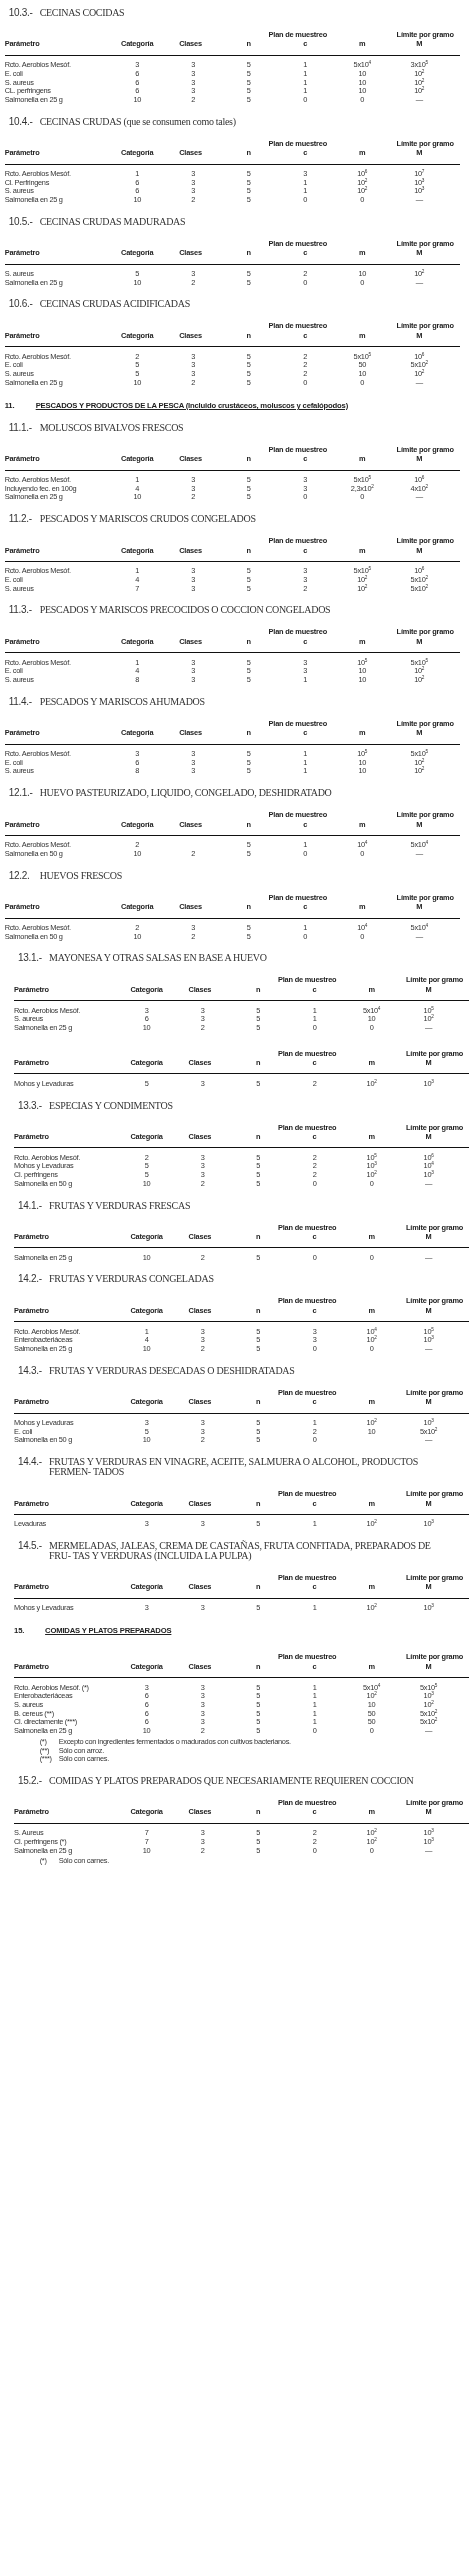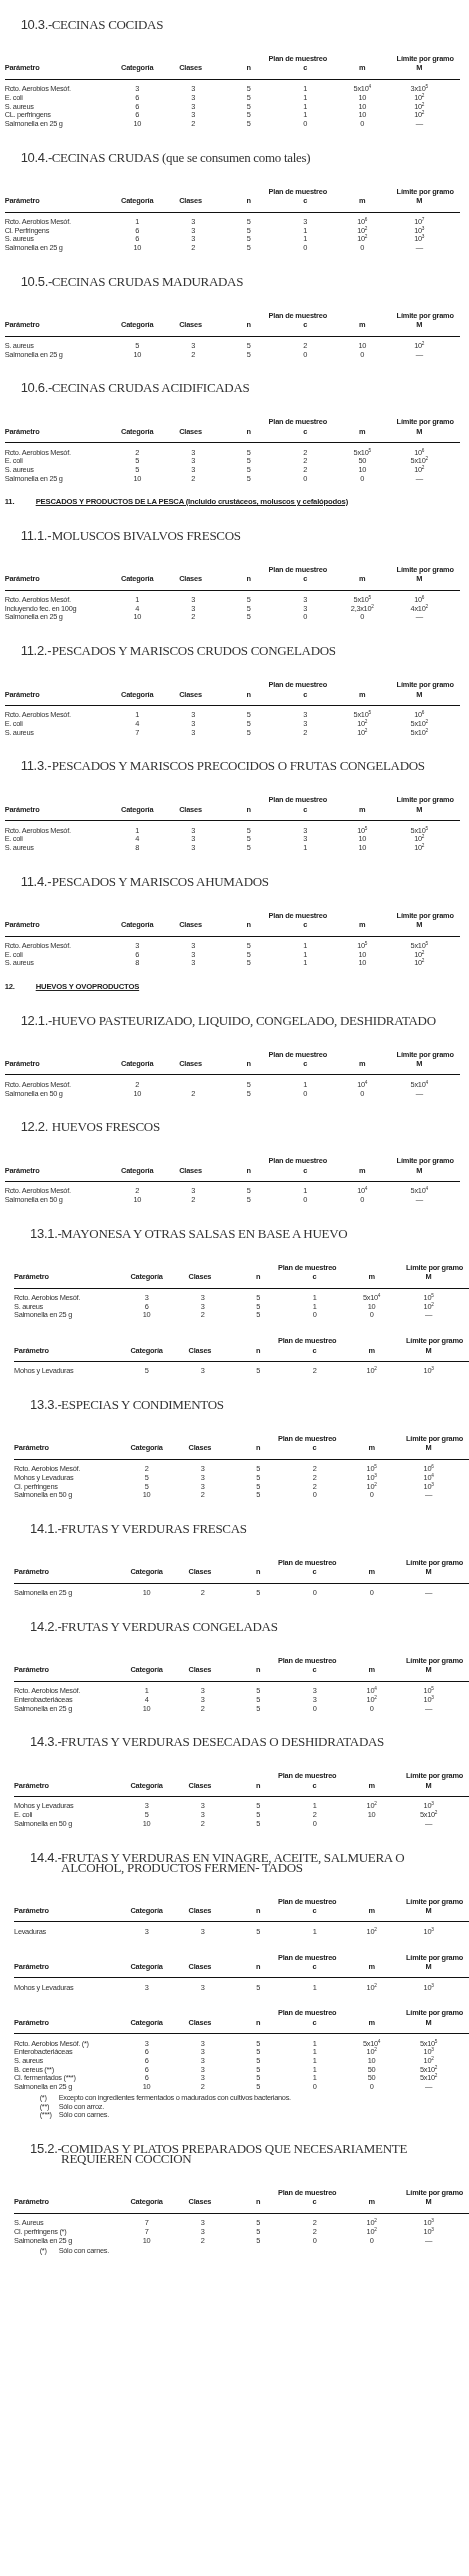--- a/index.html
+++ b/index.html
@@ -1,18 +1,18 @@
 <!DOCTYPE html>
 <html style="font-size:10.8px"><head>
 <meta charset="utf-8">
 <style>
   html,body{margin:0;padding:0;background:#fff;}
   body{width:470px;font-family:"Liberation Sans",sans-serif;color:#2a2a2a;font-size:7.4px;}
   .page{padding:4px 0 6.7px 4.7px;width:457px;}
-  .subhead{font-size:13px;letter-spacing:-0.3px;margin:16px;color:#333;display:flex;line-height:10px;}
+  .subhead{font-size:10px;letter-spacing:-0.3px;margin:4px;color:#333;display:flex;line-height:10px;}
   .subhead .num{width:31px;flex:none;}
   .subhead .txt{flex:1;padding-right:4px;font-family:Liberation Serif, serif;}
   .sec-head{display:flex;font-weight:bold;font-size:7.7px;letter-spacing:-0.2px;color:#222;line-height:10px;}
   .sec-head .num{width:31px;flex:none;}
   .sec-head .txt{text-decoration:underline;text-align:center;}
   table.mt{border-collapse:collapse;width:455px;margin:0;table-layout:fixed;}
   table.mt th{font-weight:bold;font-size:7.4px;letter-spacing:-0.2px;color:#222;padding:0;height:9.4px;line-height:9.4px;}
   table.mt thead tr.h2 th{padding-bottom:6px;border-bottom:1.3px solid #111;}
   table.mt td{font-size:7.4px;letter-spacing:-0.3px;padding:0;height:8.7px;line-height:8.7px;color:#333;}
   table.mt tbody tr:first-child td{padding-top:5.4px;}
@@ -496,21 +496,21 @@
             <td class="c-M">5x10<sup>2</sup></td>
             <td class="c-pad"></td>
           </tr>
         </tbody>
       </table>
     </div>
     <div>
       <div class="gap-s"></div>
       <div class="subhead">
         <span class="num">11.3.-</span>
-        <span class="txt">PESCADOS Y MARISCOS PRECOCIDOS O FRUTAS CONGELADOS</span>
+        <span class="txt">PESCADOS Y MARISCOS PRECOCIDOS O COCCION CONGELADOS</span>
       </div>
       <div class="gap-s"></div>
       <table class="mt">
         <colgroup>
           <col class="c-p">
           <col class="c-cat">
           <col class="c-cl">
           <col class="c-n">
           <col class="c-c">
           <col class="c-m">
@@ -635,27 +635,20 @@
             <td class="c-n">5</td>
             <td class="c-c">1</td>
             <td class="c-m">10</td>
             <td class="c-M">10<sup>2</sup></td>
             <td class="c-pad"></td>
           </tr>
         </tbody>
       </table>
     </div>
     <div>
-      <div class="gap-m"></div>
-      <div class="sec-head">
-        <span class="num">12.</span>
-        <span class="txt">HUEVOS Y OVOPRODUCTOS</span>
-      </div>
-    </div>
-    <div>
       <div class="gap-s"></div>
       <div class="subhead">
         <span class="num">12.1.-</span>
         <span class="txt">HUEVO PASTEURIZADO, LIQUIDO, CONGELADO, DESHIDRATADO</span>
       </div>
       <div class="gap-s"></div>
       <table class="mt">
         <colgroup>
           <col class="c-p">
           <col class="c-cat">
@@ -1208,20 +1201,24 @@
             <td class="c-c">1</td>
             <td class="c-m">10<sup>2</sup></td>
             <td class="c-M">10<sup>3</sup></td>
             <td class="c-pad"></td>
           </tr>
         </tbody>
       </table>
     </div>
     <div class="shift">
       <div class="gap-s"></div>
+      <div class="subhead">
+        <span class="num">14.5.-</span>
+        <span class="txt">MERMELADAS, JALEAS, CREMA DE CASTAÑAS, FRUTA CONFITADA, PREPARADOS DE FRU- TAS Y VERDURAS (INCLUIDA LA PULPA)</span>
+      </div>
       <div class="gap-s"></div>
       <table class="mt" style="width: 445px;">
         <colgroup>
           <col class="c-p">
           <col class="c-cat">
           <col class="c-cl">
           <col class="c-n">
           <col class="c-c">
           <col class="c-m">
           <col class="c-M">
@@ -1254,20 +1251,27 @@
             <td class="c-n">5</td>
             <td class="c-c">1</td>
             <td class="c-m">10<sup>2</sup></td>
             <td class="c-M">10<sup>3</sup></td>
             <td class="c-pad"></td>
           </tr>
         </tbody>
       </table>
     </div>
     <div class="shift">
+      <div class="gap-m"></div>
+      <div class="sec-head">
+        <span class="num">15.</span>
+        <span class="txt">COMIDAS Y PLATOS PREPARADOS</span>
+      </div>
+    </div>
+    <div class="shift">
       <div class="gap-s"></div>
       <div class="gap-s"></div>
       <table class="mt" style="width: 445px;">
         <colgroup>
           <col class="c-p">
           <col class="c-cat">
           <col class="c-cl">
           <col class="c-n">
           <col class="c-c">
           <col class="c-m">
@@ -1328,21 +1332,21 @@
             <td class="c-p">B. cereus (**)</td>
             <td class="c-cat">6</td>
             <td class="c-cl">3</td>
             <td class="c-n">5</td>
             <td class="c-c">1</td>
             <td class="c-m">50</td>
             <td class="c-M">5x10<sup>2</sup></td>
             <td class="c-pad"></td>
           </tr>
           <tr>
-            <td class="c-p">Cl. fermentados (***)</td>
+            <td class="c-p">Cl. directamente (***)</td>
             <td class="c-cat">6</td>
             <td class="c-cl">3</td>
             <td class="c-n">5</td>
             <td class="c-c">1</td>
             <td class="c-m">50</td>
             <td class="c-M">5x10<sup>2</sup></td>
             <td class="c-pad"></td>
           </tr>
           <tr>
             <td class="c-p">Salmonella en 25 g</td>

